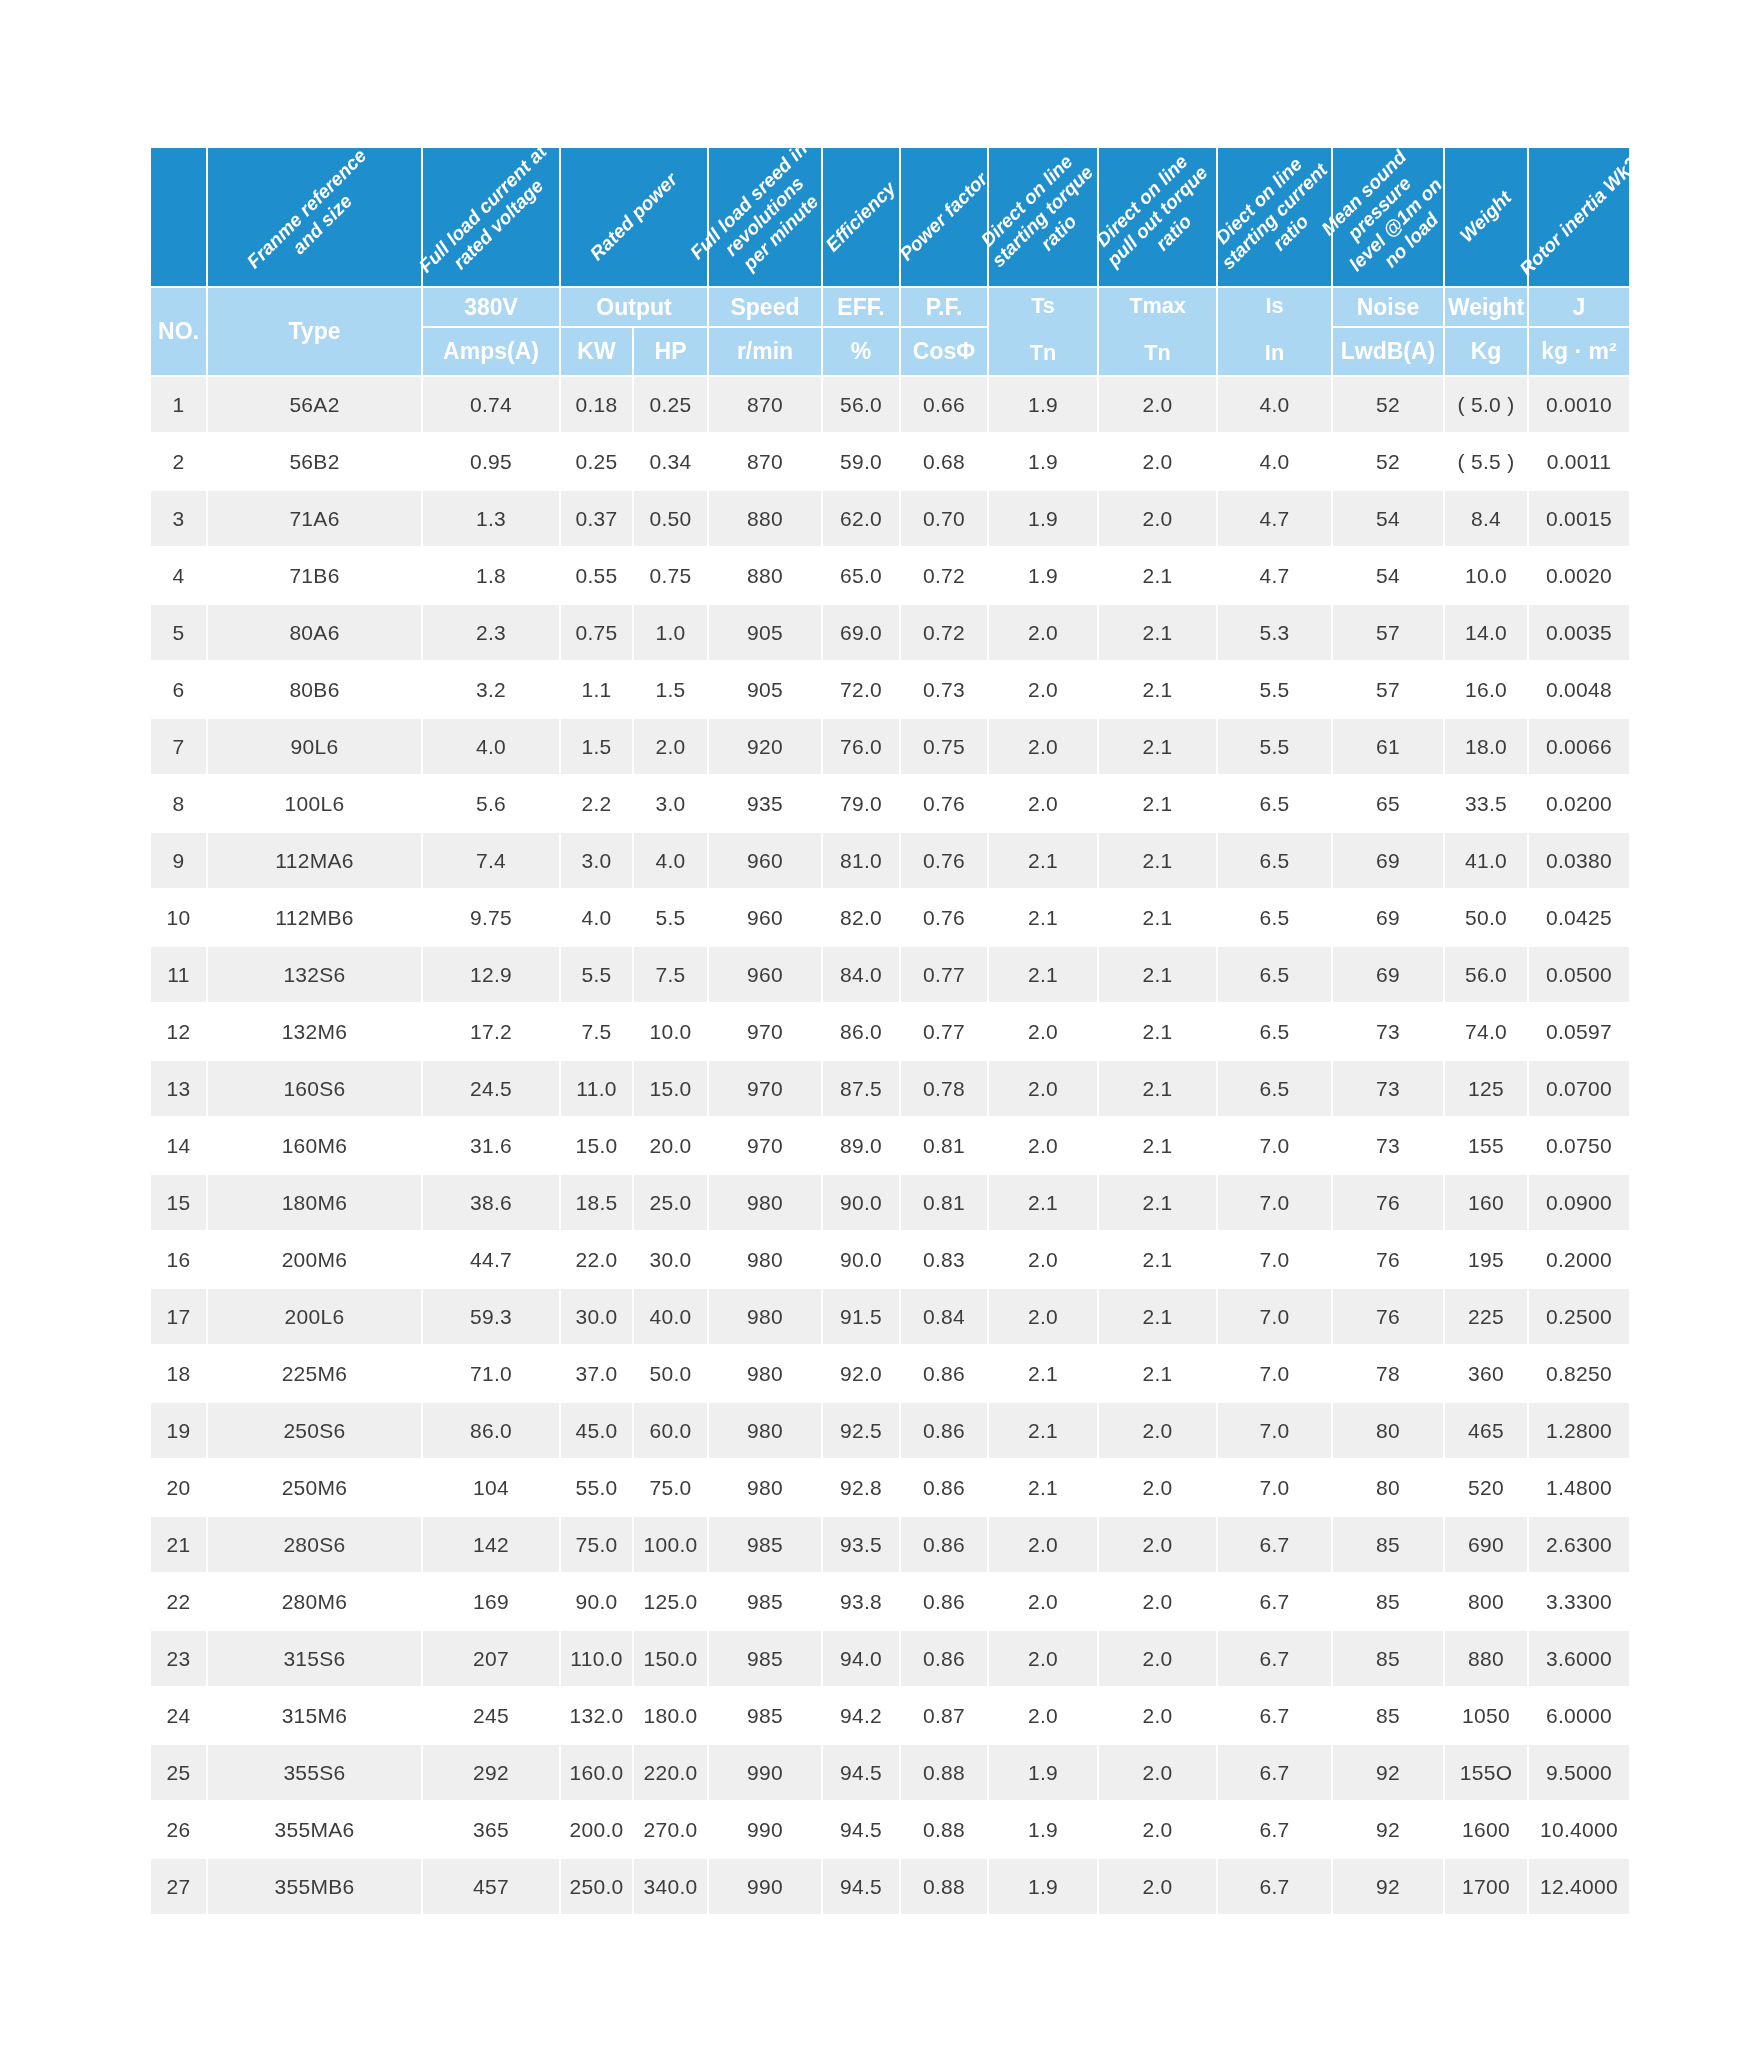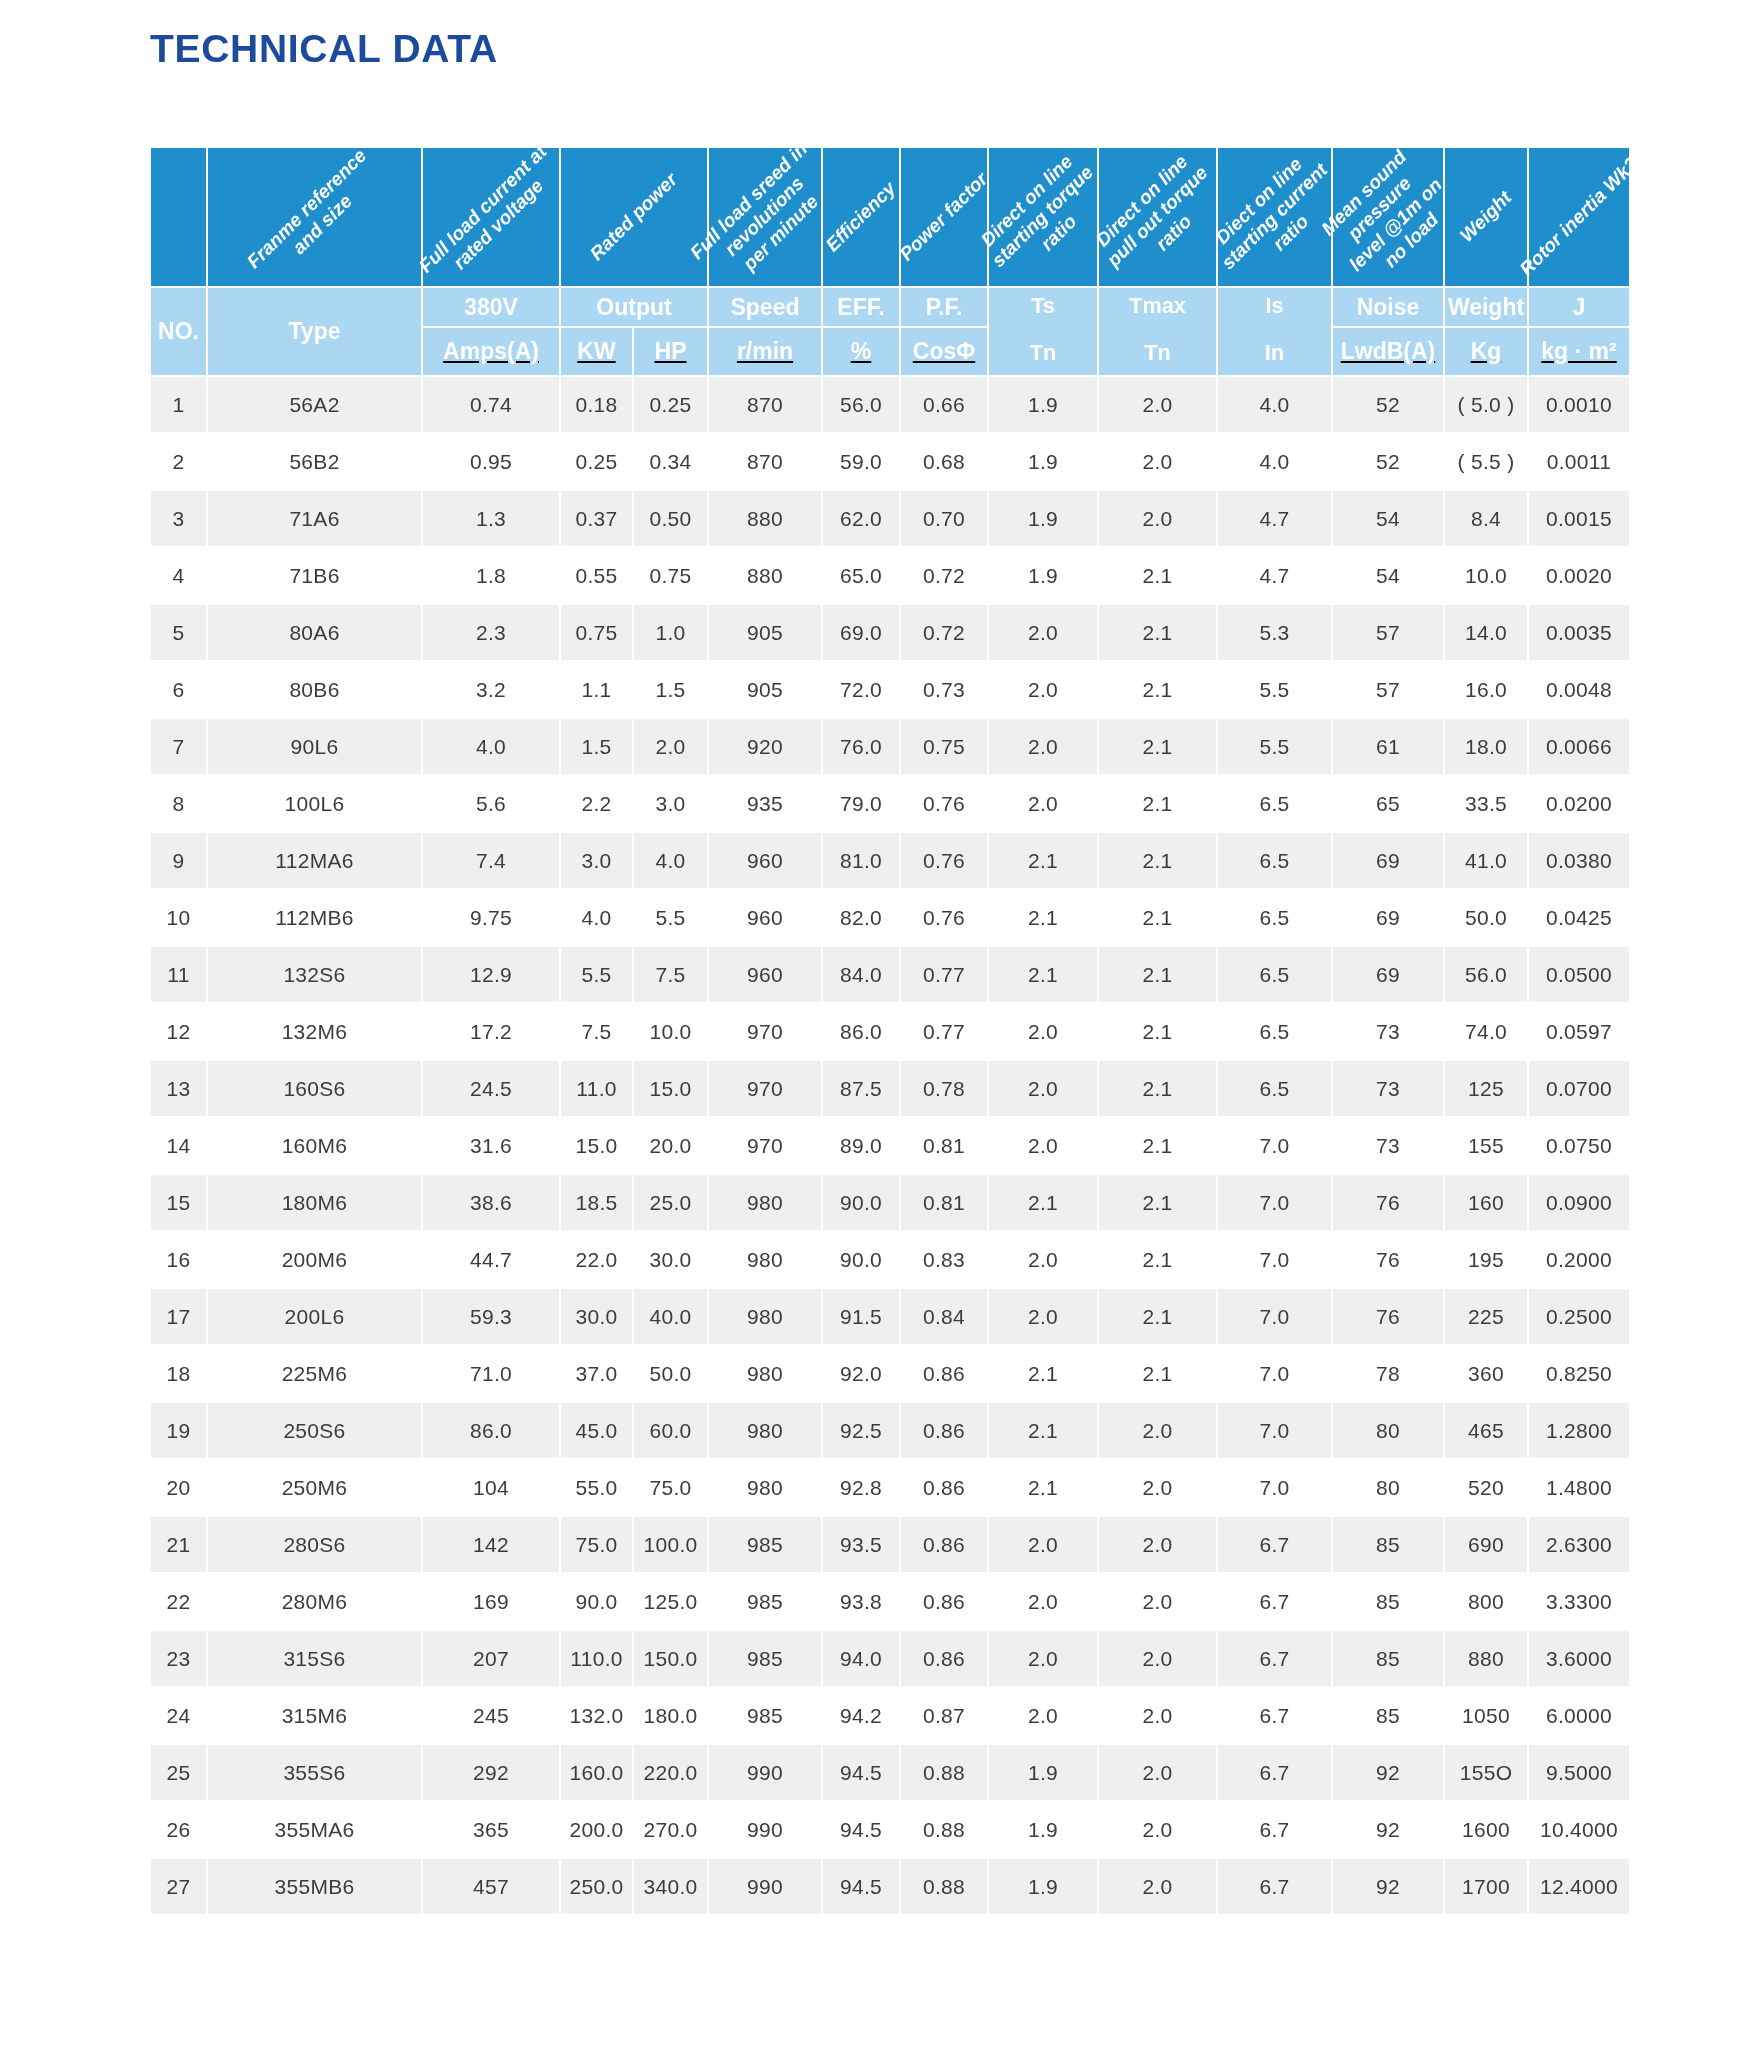--- a/index.html
+++ b/index.html
@@ -33,21 +33,21 @@
   tr.diag-row th{background:#1e8ecd;position:relative;}
   .diag-inner{
     position:absolute;left:50%;top:50%;
     transform:translate(-50%,-50%) rotate(-45deg);
     color:#ffffff;font-weight:bold;font-style:italic;
     font-size:19px;line-height:1.18;
     white-space:pre-line;text-align:center;width:max-content;
   }
   
   tr.sub1{height:40px;}
-  tr.sub2{height:49px;text-decoration:underline;}
+  tr.sub2{height:49px;}
   tr.sub1 th,tr.sub2 th{
     background:#abd7f2;color:#ffffff;
     font-weight:bold;font-size:23px;
   }
   th.frac{padding:0;}
   .frac-stack{
     display:flex;flex-direction:column;justify-content:space-between;
     height:82px;padding:2.8px 0 7px 0;box-sizing:border-box;
     font-size:21.7px;
     align-items:center;
@@ -57,21 +57,20 @@
   tbody td{
     font-size:21px;color:#3c3c3c;background:#ffffff;
     font-weight:normal;letter-spacing:0.3px;
   }
   tbody tr.shade td{background:#efeff0;}
 </style>
 </head>
 <body>
 
 <div class="page-header">
-  <div class="title">TECHNICAL DATA</div>
 </div>
 
 <table class="tech">
   <colgroup>
     <col style="width:57px">
       <col style="width:215px">
       <col style="width:138px">
     <col style="width:73px">
       <col style="width:75px">
       <col style="width:114px">

